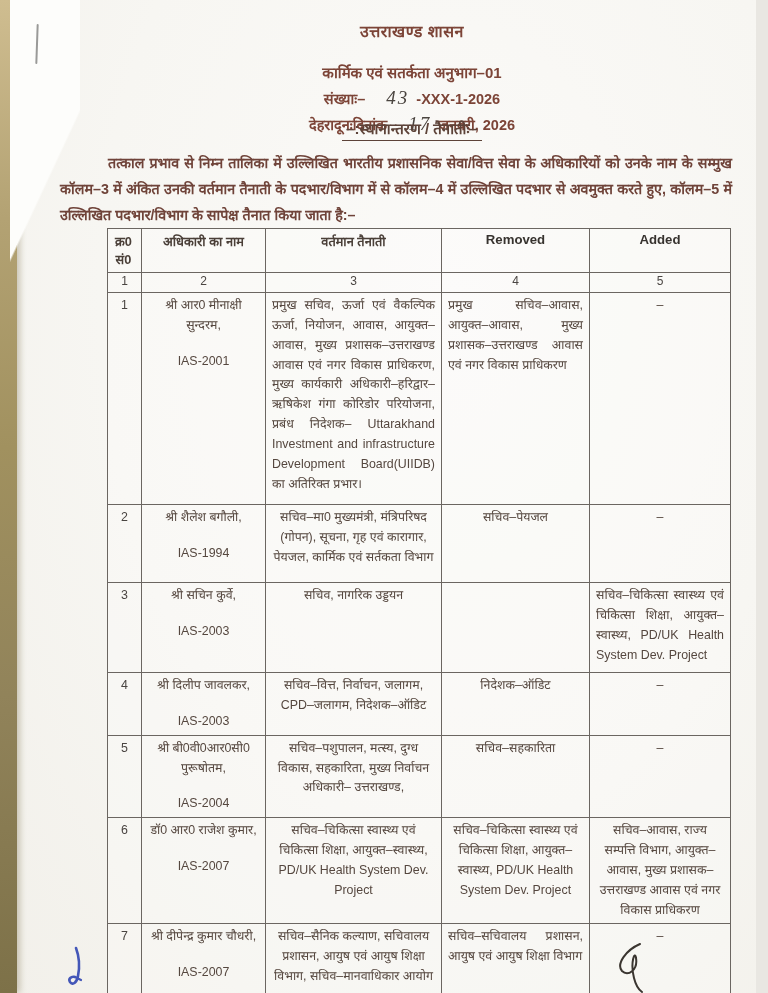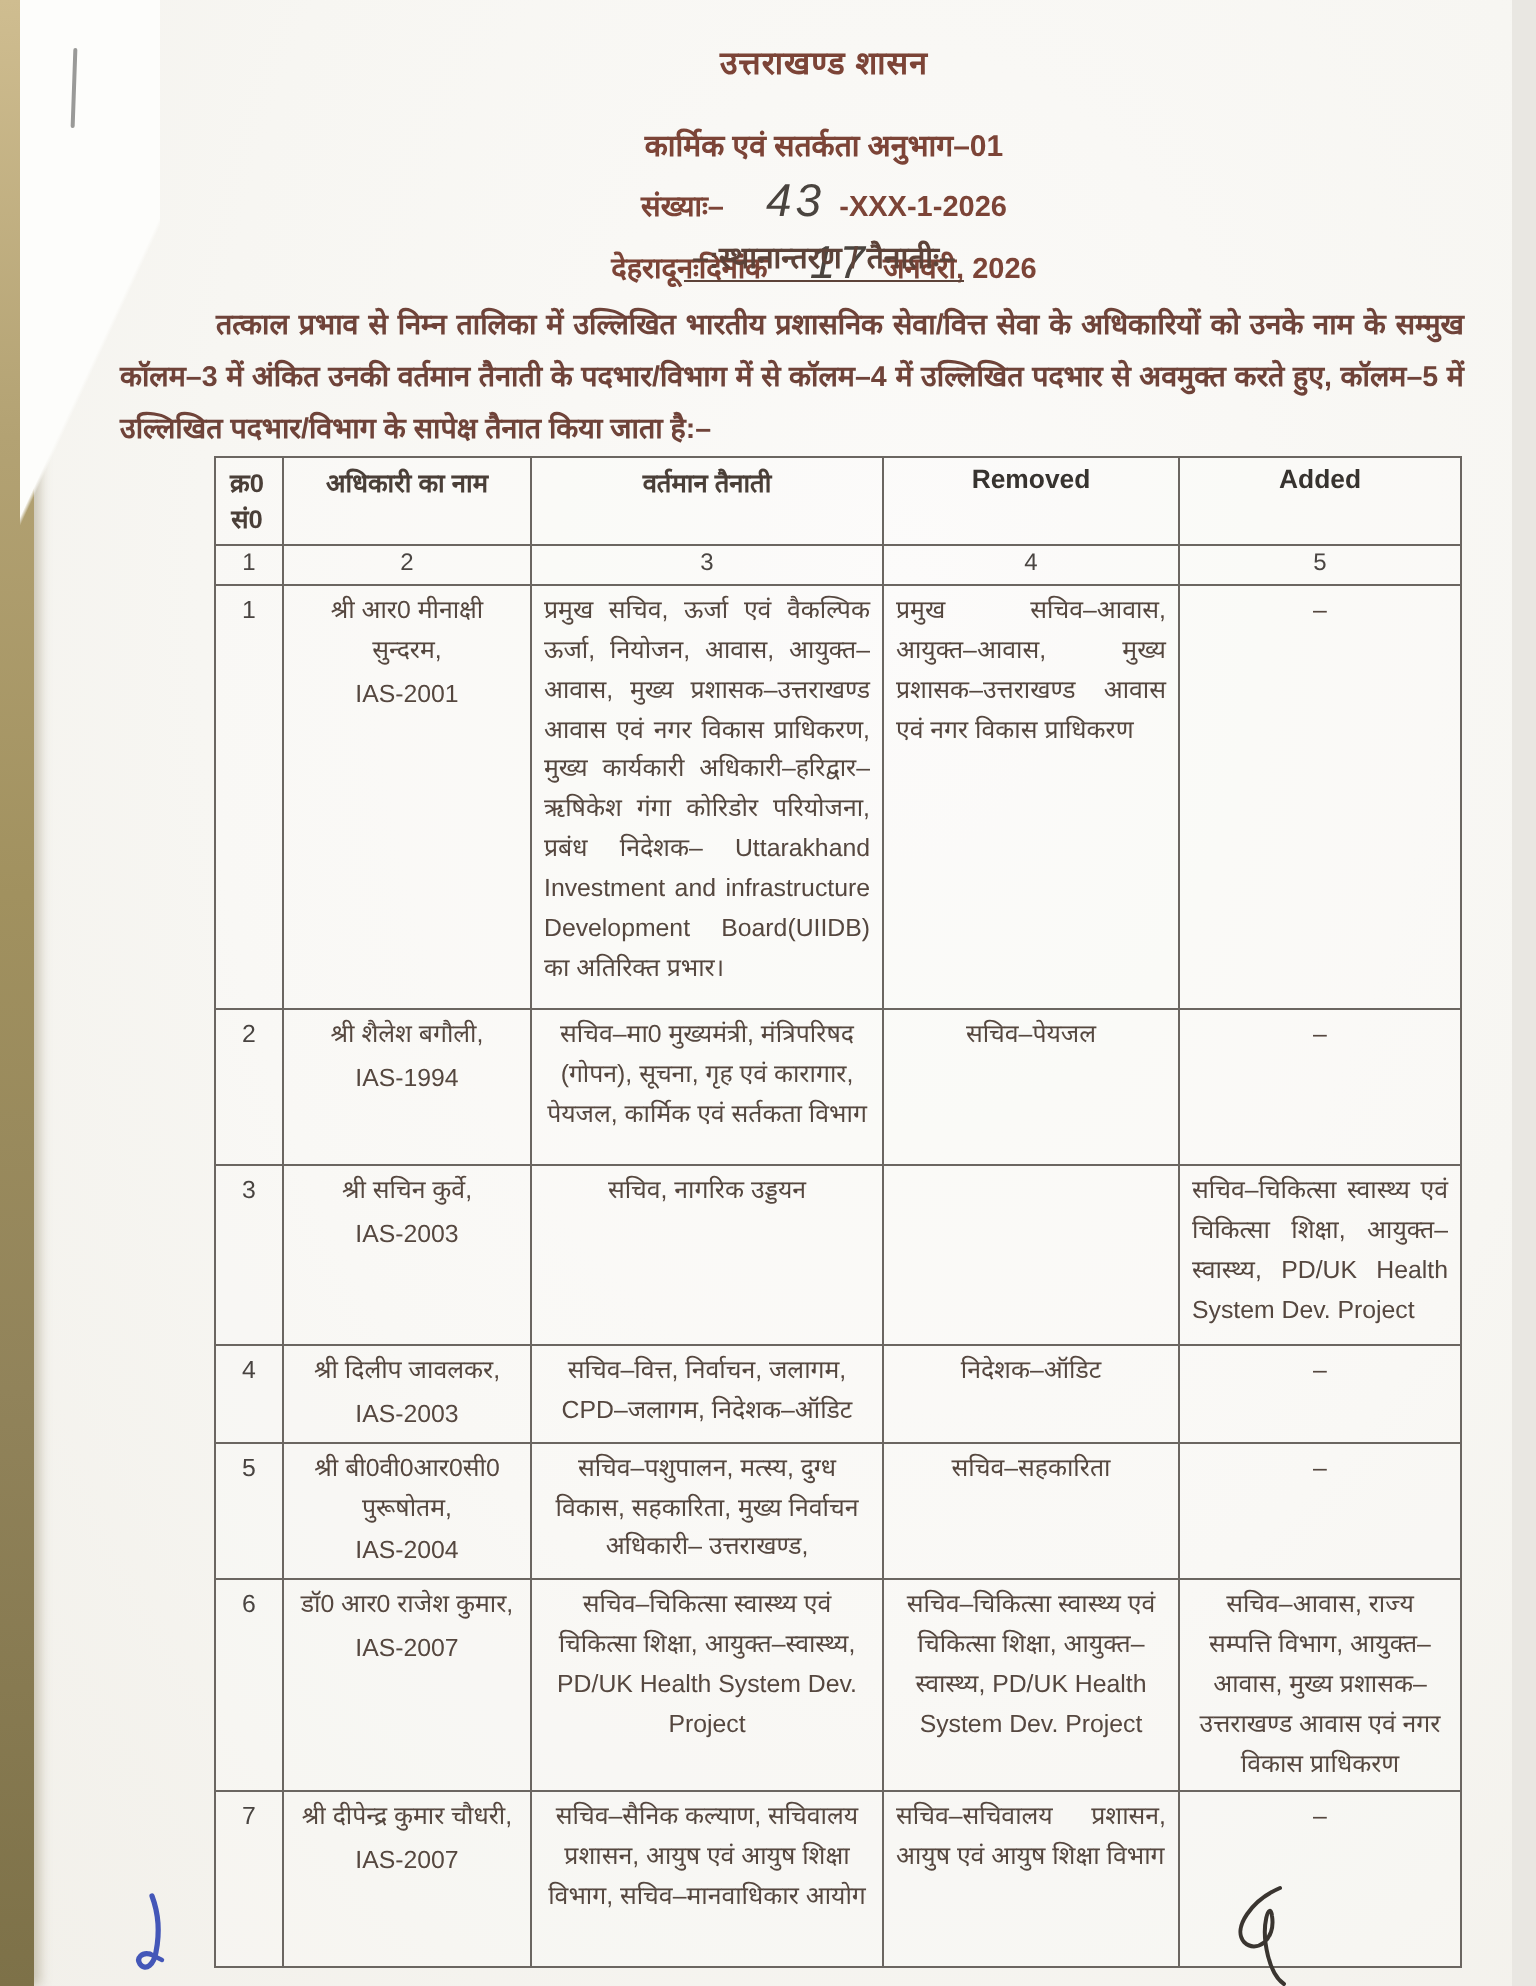--- a/index.html
+++ b/index.html
@@ -29,22 +29,22 @@
   }
   .header {
     position:absolute; left:62px; top:20px; width:700px;
     text-align:center; color:#7c4437; font-weight:bold;
   }
   .header .h1 { font-size:16px; letter-spacing:.5px; }
   .header .h2 { font-size:15px; margin-top:20px; }
   .header .h3 { font-size:14.5px; margin-top:5px; }
   .header .h4 { font-size:14.5px; margin-top:4px; }
   .hand {
-    font-family:Liberation Sans, sans-serif; font-style:italic; font-weight:normal;
-    font-size:23px; color:#4a443f; letter-spacing:2px; padding:0 3px;margin-left:14px;
+    font-family:Liberation Serif, serif; font-style:italic; font-weight:normal;
+    font-size:19px; color:#4a443f; letter-spacing:2px; padding:0 3px;margin-left:14px;
   }
   .sec-title {
     position:absolute; left:62px; top:118px; width:700px; text-align:center;
   }
   .sec-title span {
     display:inline-block; font-size:15px; font-weight:bold; color:#5d4339;
     border-bottom:1.5px solid #5d4339; padding:0 4px 2px 4px;text-align:right;
   }
   .intro {
     position:absolute; left:60px; top:150px; width:672px;
@@ -62,21 +62,21 @@
   }
   table { border:1.5px solid #5e5954; }
   thead th { font-size:12.8px; color:#4a3f38; }
   thead .latin { font-family:"Liberation Sans", sans-serif; color:#37332f; font-size:13.2px; }
   thead tr.titles th { height:44px; text-align:center; font-weight:bold; }
   thead th.sno-h { text-align:left; padding-left:4px; width:34px; }
   thead tr.nums th { height:20px; font-weight:normal; text-align:center; font-size:12px; color:#4a4542; padding:1px; }
   tbody td { font-size:12.4px; line-height:1.6; }
   td.sno { text-align:center; color:#494441; }
   td.name { text-align:center; }
-  td.name .batch { margin-top:2px; }
+  td.name .batch { margin-top:16px; }
   .c { text-align:center; }
   .j { text-align:justify; }
   .l { text-align:center; }
   tr.r1 td { height:212px; }
   tr.r2 td { height:78px; }
   tr.r3 td { height:90px; }
   tr.r4 td { height:38px; }
   tr.r5 td { height:55px; }
   tr.r6 td { height:95px; }
   tr.r7 td { height:88px; }

